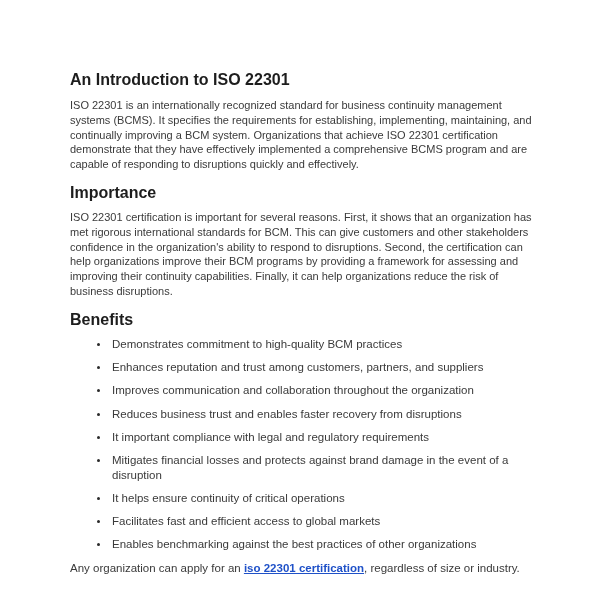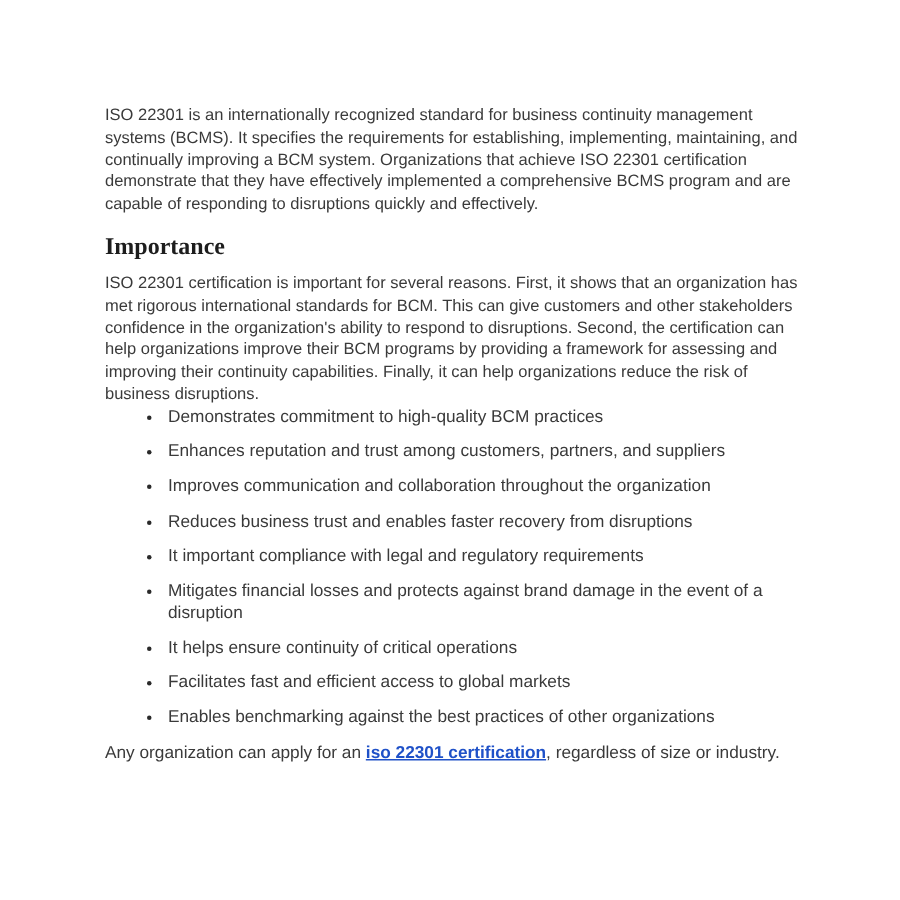--- a/index.html
+++ b/index.html
@@ -25,21 +25,20 @@
     line-height: 19px;
     font-weight: bold;
     color: #1d1d1d;
   }
   .section-heading {
     margin: 11px 0 8px 0;
     font-size: 16px;
     line-height: 19px;
     font-weight: bold;
     color: #1d1d1d;
-    font-family: Liberation Serif, serif;
   }
   .body-text {
     margin: 0;
     font-size: 11px;
     line-height: 14.8px;
     color: #3a3a3a;
   }
   ul.benefits-list {
     margin: 0 0 0 0;
     padding: 0 0 0 40px;
@@ -67,27 +66,29 @@
     font-weight: bold;
     text-decoration: underline;
     cursor: pointer;
   }
 </style>
 </head>
 <body>
 
 <div class="page">
 
+  <h1 class="doc-title">An Introduction to ISO 22301</h1>
 
   <p class="body-text">ISO 22301 is an internationally recognized standard for business continuity management systems (BCMS). It specifies the requirements for establishing, implementing, maintaining, and continually improving a BCM system. Organizations that achieve ISO 22301 certification demonstrate that they have effectively implemented a comprehensive BCMS program and are capable of responding to disruptions quickly and effectively.</p>
 
   <h2 class="section-heading">Importance</h2>
 
   <p class="body-text">ISO 22301 certification is important for several reasons. First, it shows that an organization has met rigorous international standards for BCM. This can give customers and other stakeholders confidence in the organization's ability to respond to disruptions. Second, the certification can help organizations improve their BCM programs by providing a framework for assessing and improving their continuity capabilities. Finally, it can help organizations reduce the risk of business disruptions.</p>
 
+  <h2 class="section-heading">Benefits</h2>
 
   <ul class="benefits-list">
     <li>Demonstrates commitment to high-quality BCM practices</li>
     <li>Enhances reputation and trust among customers, partners, and suppliers</li>
     <li>Improves communication and collaboration throughout the organization</li>
     <li>Reduces business trust and enables faster recovery from disruptions</li>
     <li>It important compliance with legal and regulatory requirements</li>
     <li>Mitigates financial losses and protects against brand damage in the event of a disruption</li>
     <li>It helps ensure continuity of critical operations</li>
     <li>Facilitates fast and efficient access to global markets</li>

